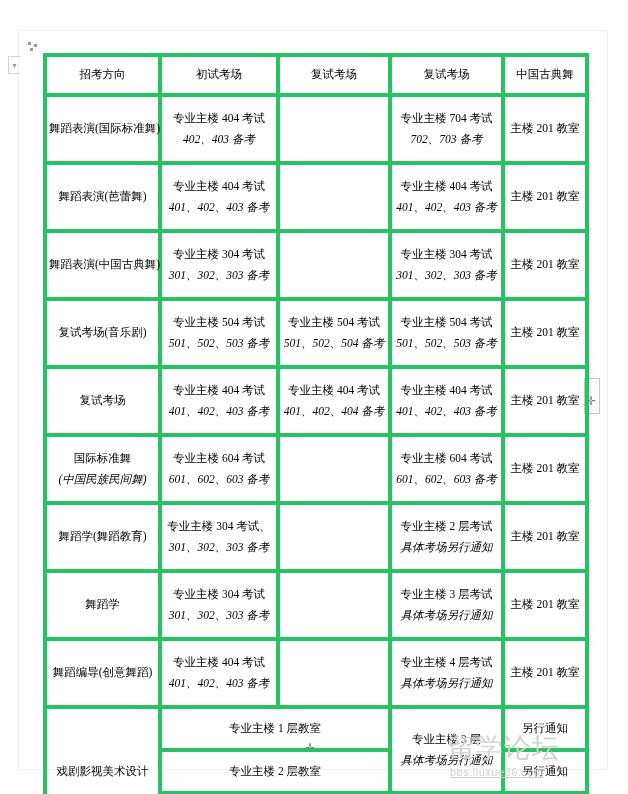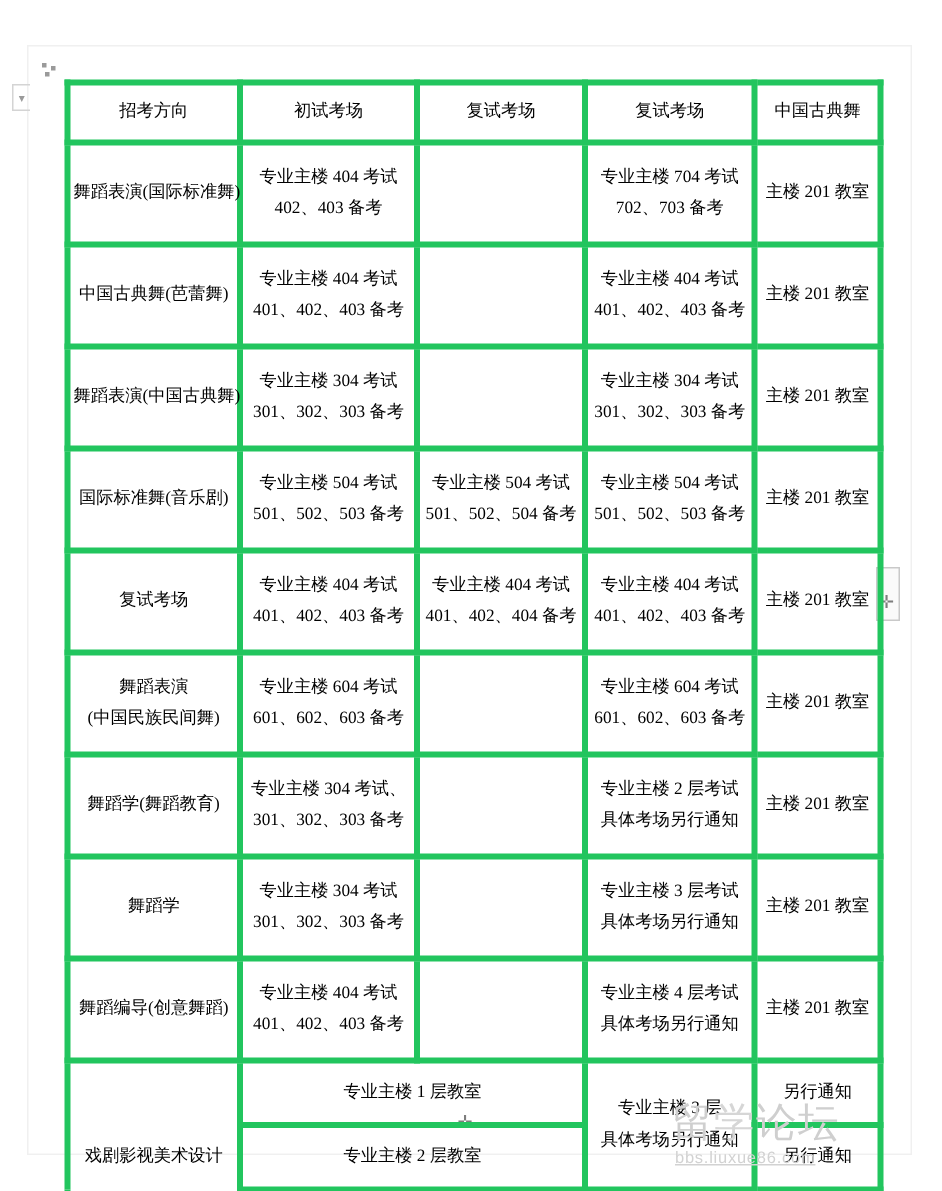--- a/index.html
+++ b/index.html
@@ -106,21 +106,21 @@
   .c0 { width: 115px; }
   .c1 { width: 118px; }
   .c2 { width: 112px; }
   .c3 { width: 113px; }
   .c4 { width: 84px; }
 
   td.row-tall { height: 58px; }
   td.row-sub  { height: 33px; }
 
   .cell-line { display: block; white-space: nowrap; }
-  .cell-line + .cell-line { margin-top: 3px; }
+  .cell-line + .cell-line { margin-top: 3px; font-style: italic; }
 
   .watermark {
     position: absolute;
     left: 448px;
     top: 735px;
     width: 172px;
     height: 54px;
     pointer-events: none;
   }
   .wm-main {
@@ -195,21 +195,21 @@
           <span class="cell-line">专业主楼 704 考试</span>
           <span class="cell-line">702、703 备考</span>
         </td>
         <td class="row-tall">
           <span class="cell-line">主楼 201 教室</span>
         </td>
       </tr>
 
       <tr>
         <td class="row-tall">
-          <span class="cell-line">中国古典舞(芭蕾舞)</span>
+          <span class="cell-line">舞蹈表演(芭蕾舞)</span>
         </td>
         <td class="row-tall">
           <span class="cell-line">专业主楼 404 考试</span>
           <span class="cell-line">401、402、403 备考</span>
         </td>
         <td class="row-tall"></td>
         <td class="row-tall">
           <span class="cell-line">专业主楼 404 考试</span>
           <span class="cell-line">401、402、403 备考</span>
         </td>
@@ -231,21 +231,21 @@
           <span class="cell-line">专业主楼 304 考试</span>
           <span class="cell-line">301、302、303 备考</span>
         </td>
         <td class="row-tall">
           <span class="cell-line">主楼 201 教室</span>
         </td>
       </tr>
 
       <tr>
         <td class="row-tall">
-          <span class="cell-line">国际标准舞(音乐剧)</span>
+          <span class="cell-line">复试考场(音乐剧)</span>
         </td>
         <td class="row-tall">
           <span class="cell-line">专业主楼 504 考试</span>
           <span class="cell-line">501、502、503 备考</span>
         </td>
         <td class="row-tall">
           <span class="cell-line">专业主楼 504 考试</span>
           <span class="cell-line">501、502、504 备考</span>
         </td>
         <td class="row-tall">
@@ -273,21 +273,21 @@
           <span class="cell-line">专业主楼 404 考试</span>
           <span class="cell-line">401、402、403 备考</span>
         </td>
         <td class="row-tall">
           <span class="cell-line">主楼 201 教室</span>
         </td>
       </tr>
 
       <tr>
         <td class="row-tall">
-          <span class="cell-line">舞蹈表演</span>
+          <span class="cell-line">国际标准舞</span>
           <span class="cell-line">(中国民族民间舞)</span>
         </td>
         <td class="row-tall">
           <span class="cell-line">专业主楼 604 考试</span>
           <span class="cell-line">601、602、603 备考</span>
         </td>
         <td class="row-tall"></td>
         <td class="row-tall">
           <span class="cell-line">专业主楼 604 考试</span>
           <span class="cell-line">601、602、603 备考</span>

